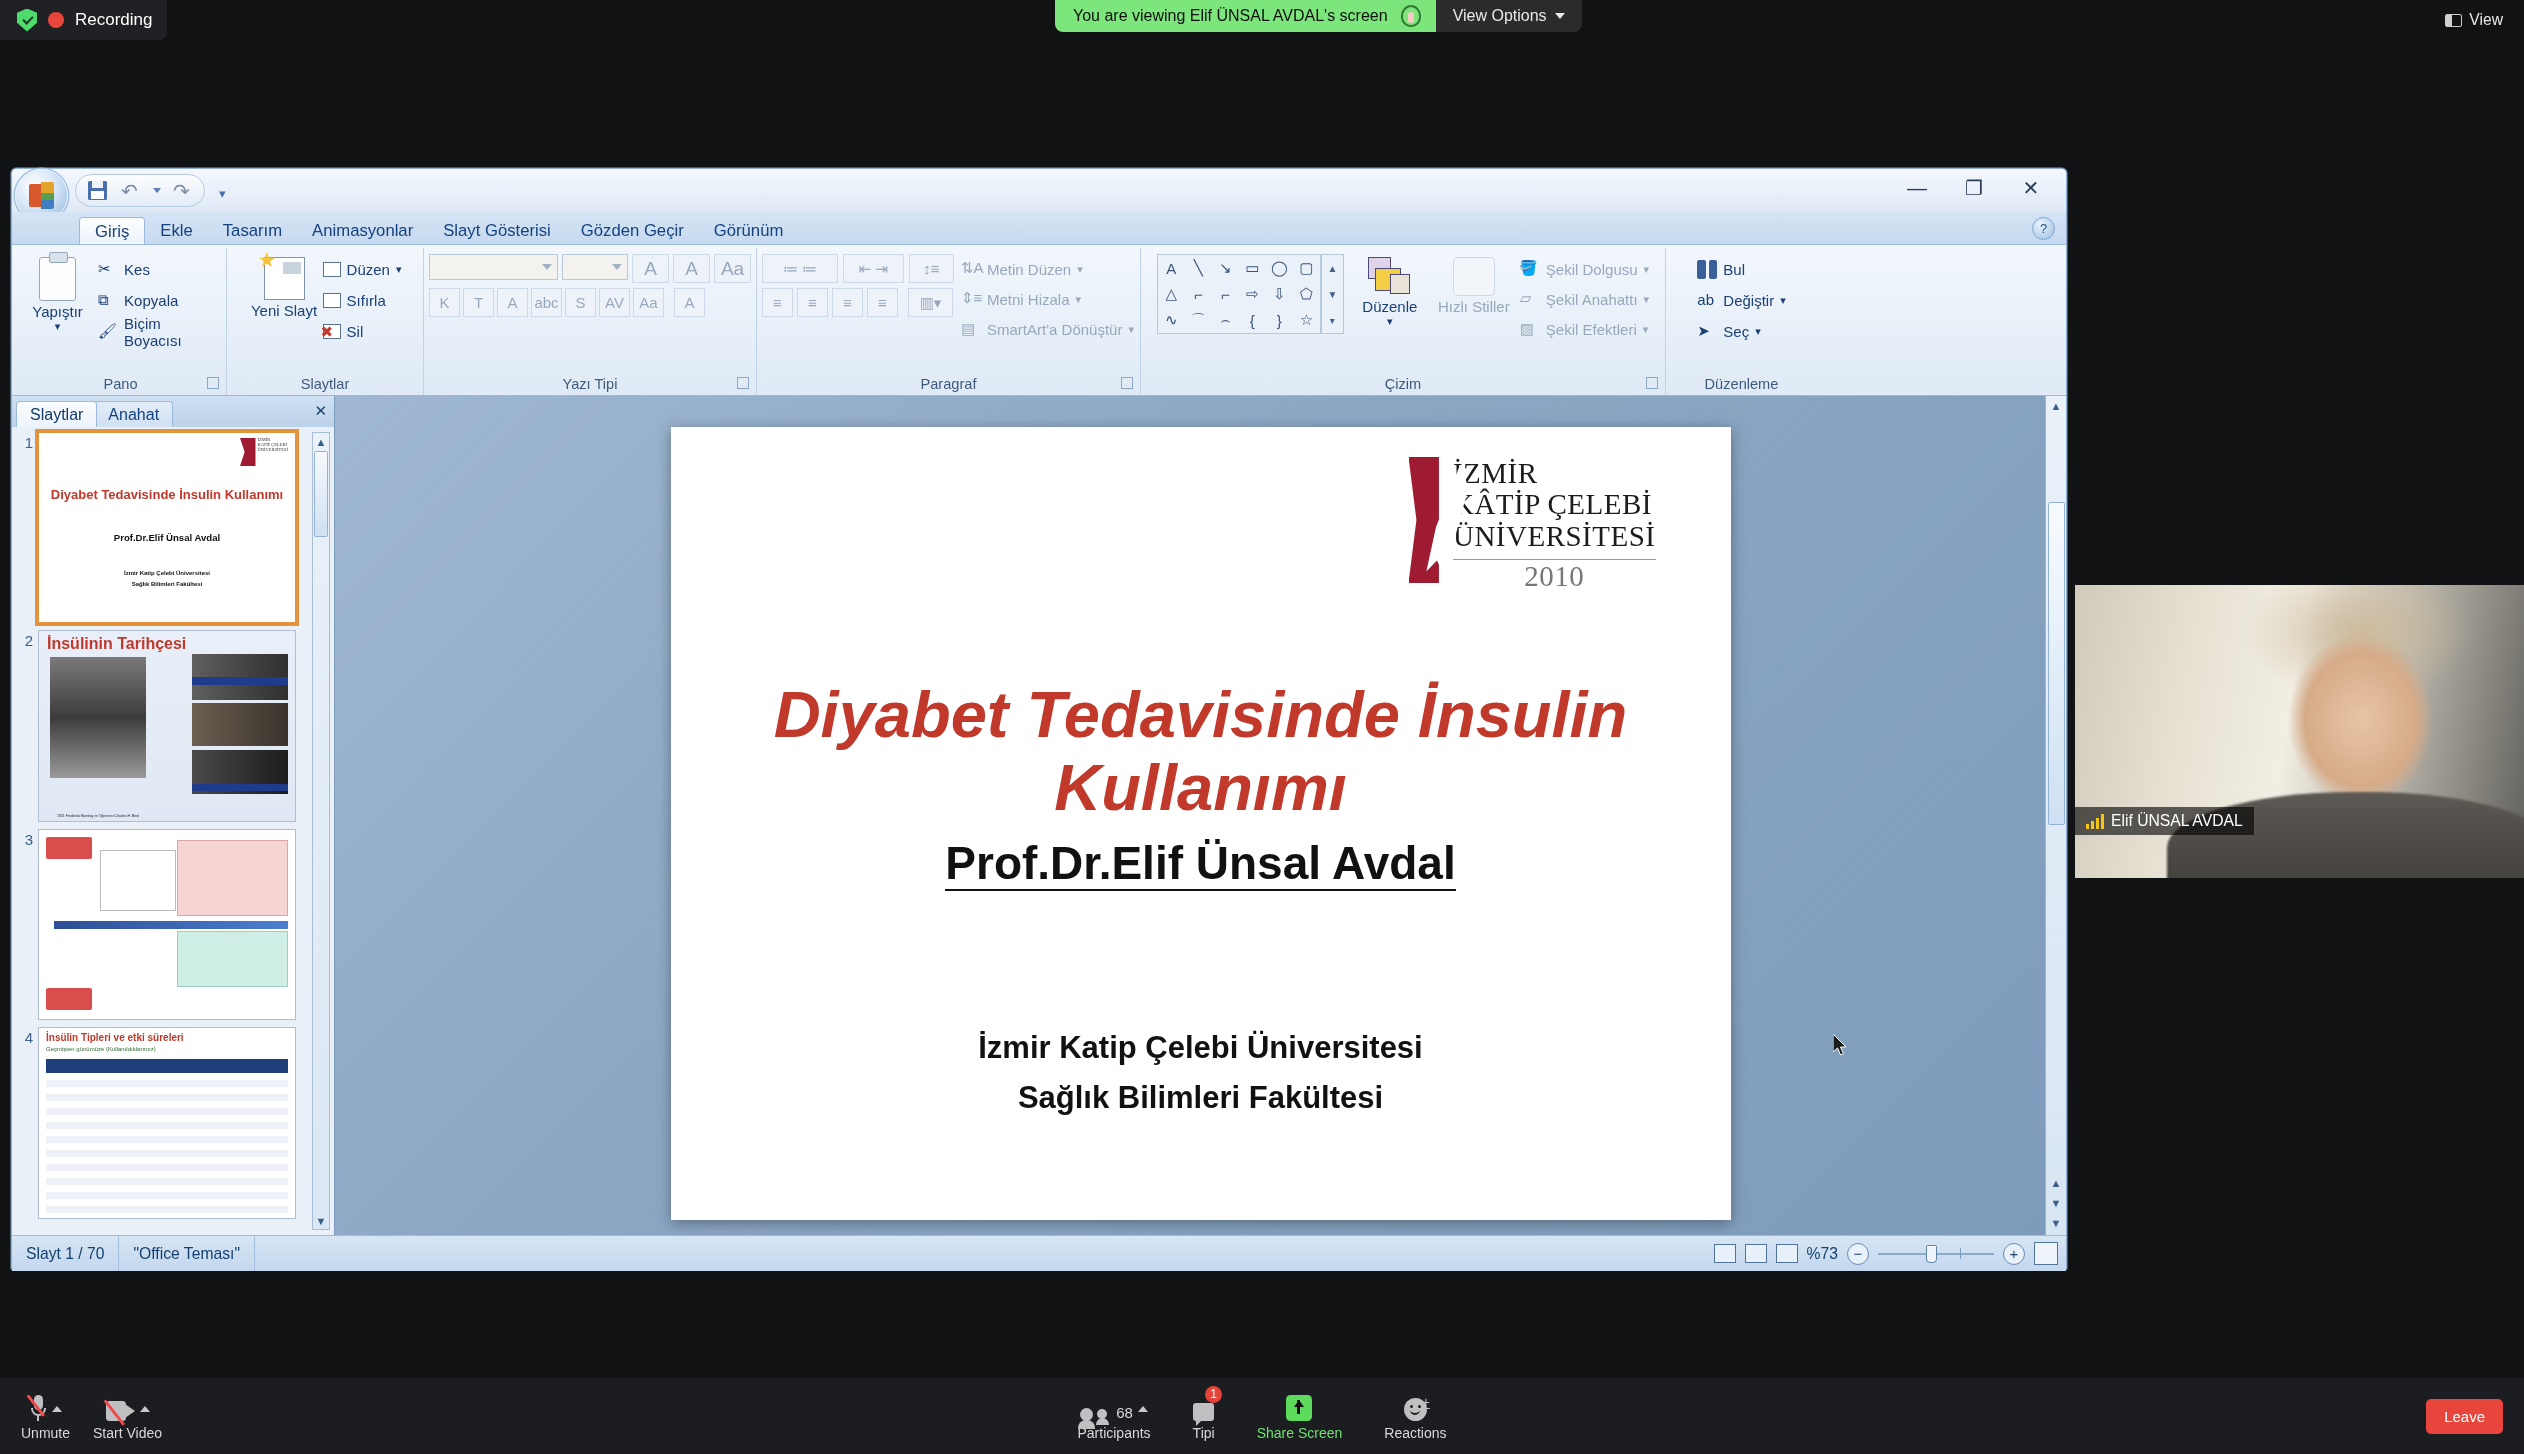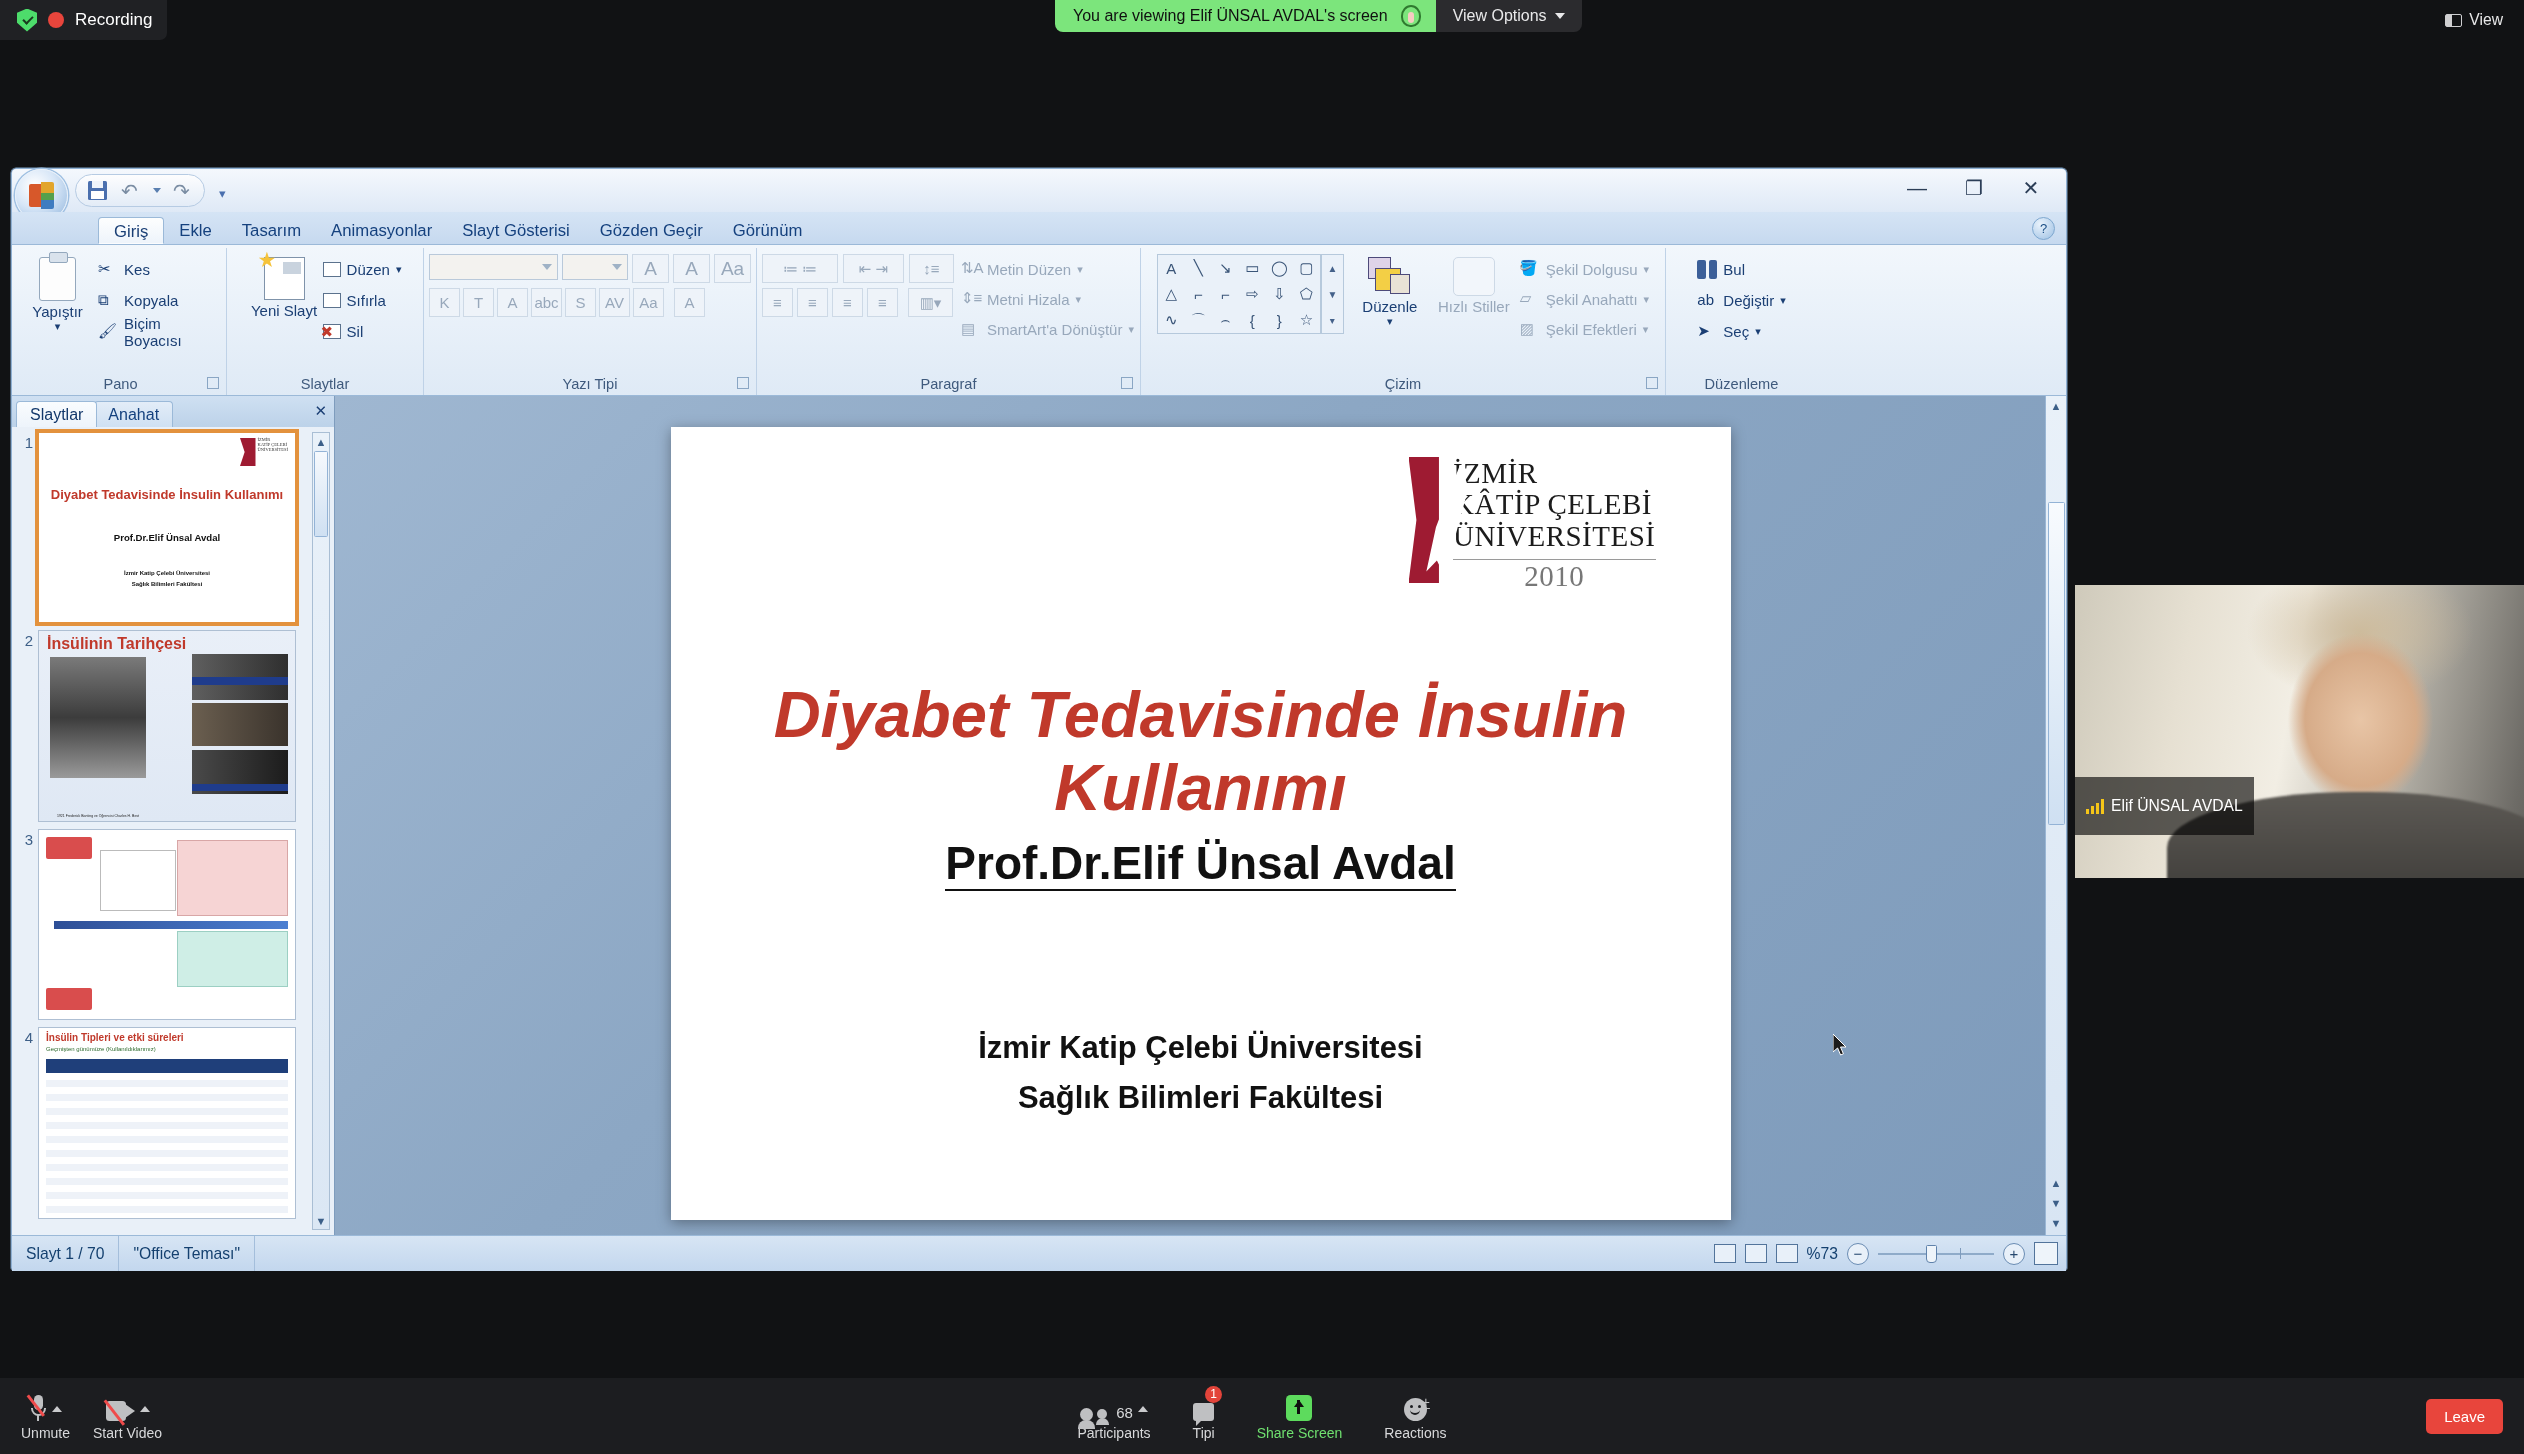--- a/index.html
+++ b/index.html
@@ -74,21 +74,21 @@
   #qat-more { position:absolute; left:207px; top:17px; color:#4a6fae; font-size:13px; }
 
   #ppt-title { position:absolute; left:0; right:0; top:12px; text-align:center;
         color:#2a3c55; font-size:20px; }
   #win-ctrl { position:absolute; right:8px; top:5px; display:flex; gap:3px; }
   .wc { width:54px; height:28px; display:flex; align-items:center; justify-content:center;
         color:#2c3e57; font-size:20px; border-radius:2px; }
 
   
   #tabstrip { position:relative; height:33px; background:linear-gradient(#d5e4f5,#c6d9ef);
-        border-bottom:0.5px solid #9bb9d8; padding-left:86px; display:flex; align-items:flex-end; }
+        border-bottom:0.5px solid #9bb9d8; padding-left:67px; display:flex; align-items:flex-end; }
   .tab { padding:0 15px; height:27px; line-height:27px; font-size:16.7px; color:#15417e;
         border-radius:4px 4px 0 0; }
   .tab.active { background:linear-gradient(#fdfefe,#eef4fb); border:0.5px solid #9bb9d8;
         border-bottom:0.5px solid #fbfcfe; color:#1a3f75; }
   #help-orb { position:absolute; right:11px; top:5px; width:23px;height:23px;border-radius:50%;
         background:radial-gradient(circle at 35% 30%,#eaf3fc,#9dc0e3); border:1px solid #7ea7cf;
         color:#1c4f86; font-size:13px; text-align:center; line-height:22px;}
 
   
   #ribbon { position:relative; height:151px; background:linear-gradient(#f2f7fc,#dfeaf6);
@@ -237,21 +237,21 @@
   #video-tile { position:absolute; left:2075px; top:585px; width:510px; height:293px;
         overflow:hidden; background:#3a3a38; }
   #video-bg { position:absolute; inset:0;
         background:
           radial-gradient(ellipse 101px 121px at 56% 46%, #e8c5a6 0%, #d6ab88 55%, rgba(214,171,136,0) 72%),
           radial-gradient(ellipse 162px 101px at 56% 16%, #cdbb9c 0%, rgba(205,187,156,0) 70%),
           linear-gradient(100deg,#cfcabb 0%,#e6e0d2 22%,#f2eee4 42%,#b9b5ab 62%,#6e6c67 85%,#4a4945 100%); }
   #video-shoulders { position:absolute; left:18%; right:6%; bottom:-30px; height:116px;
         background:linear-gradient(#5d5a55,#3c3a37); border-radius:48% 48% 0 0; filter:blur(1px); }
   #video-name { position:absolute; left:0; bottom:43px; display:flex; align-items:center; gap:7px;
-        background:rgba(0,0,0,.62); padding:20px 11px; }
+        background:rgba(0,0,0,.62); padding:5px 11px; }
   #video-name .bars { display:flex; align-items:flex-end; gap:2px; height:15px; }
   #video-name .bars i { display:block; width:3px; background:#f5c518; }
   #video-name span { color:#fff; font-size:15.7px; }
 
   
   #cursor { position:absolute; left:1833px; top:1034px; width:17px; height:24px; }
   #cursor svg { display:block; }
 
   
   #zoom-toolbar { position:absolute; left:0; right:0; bottom:0; height:76px;

